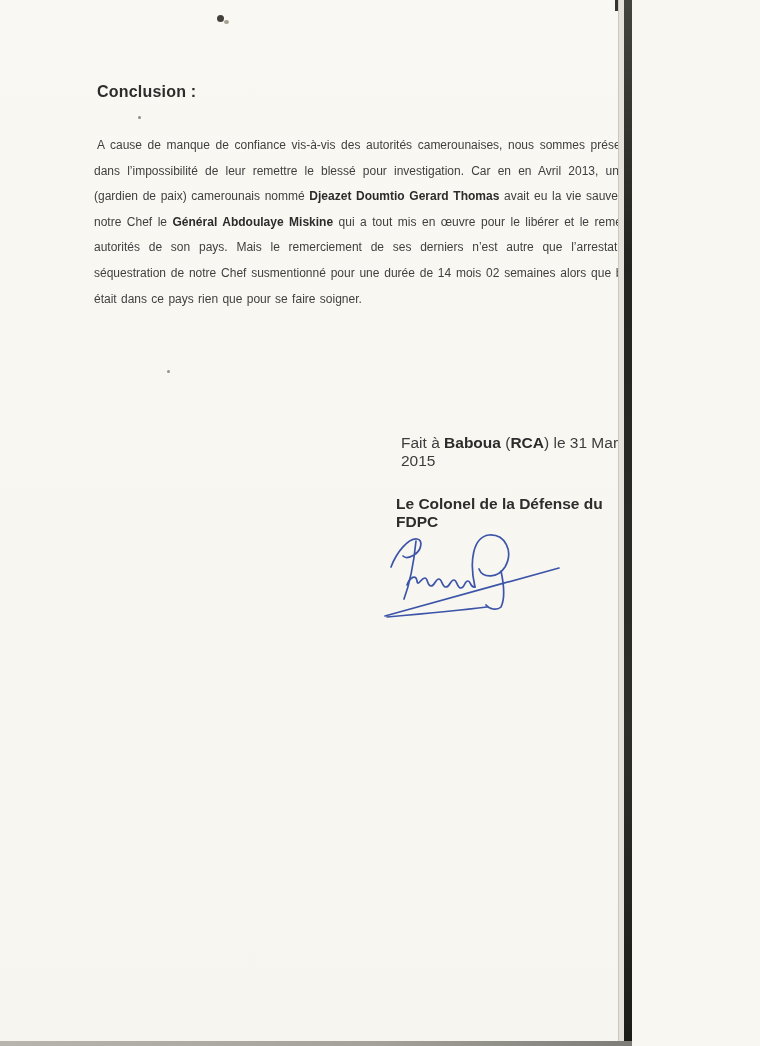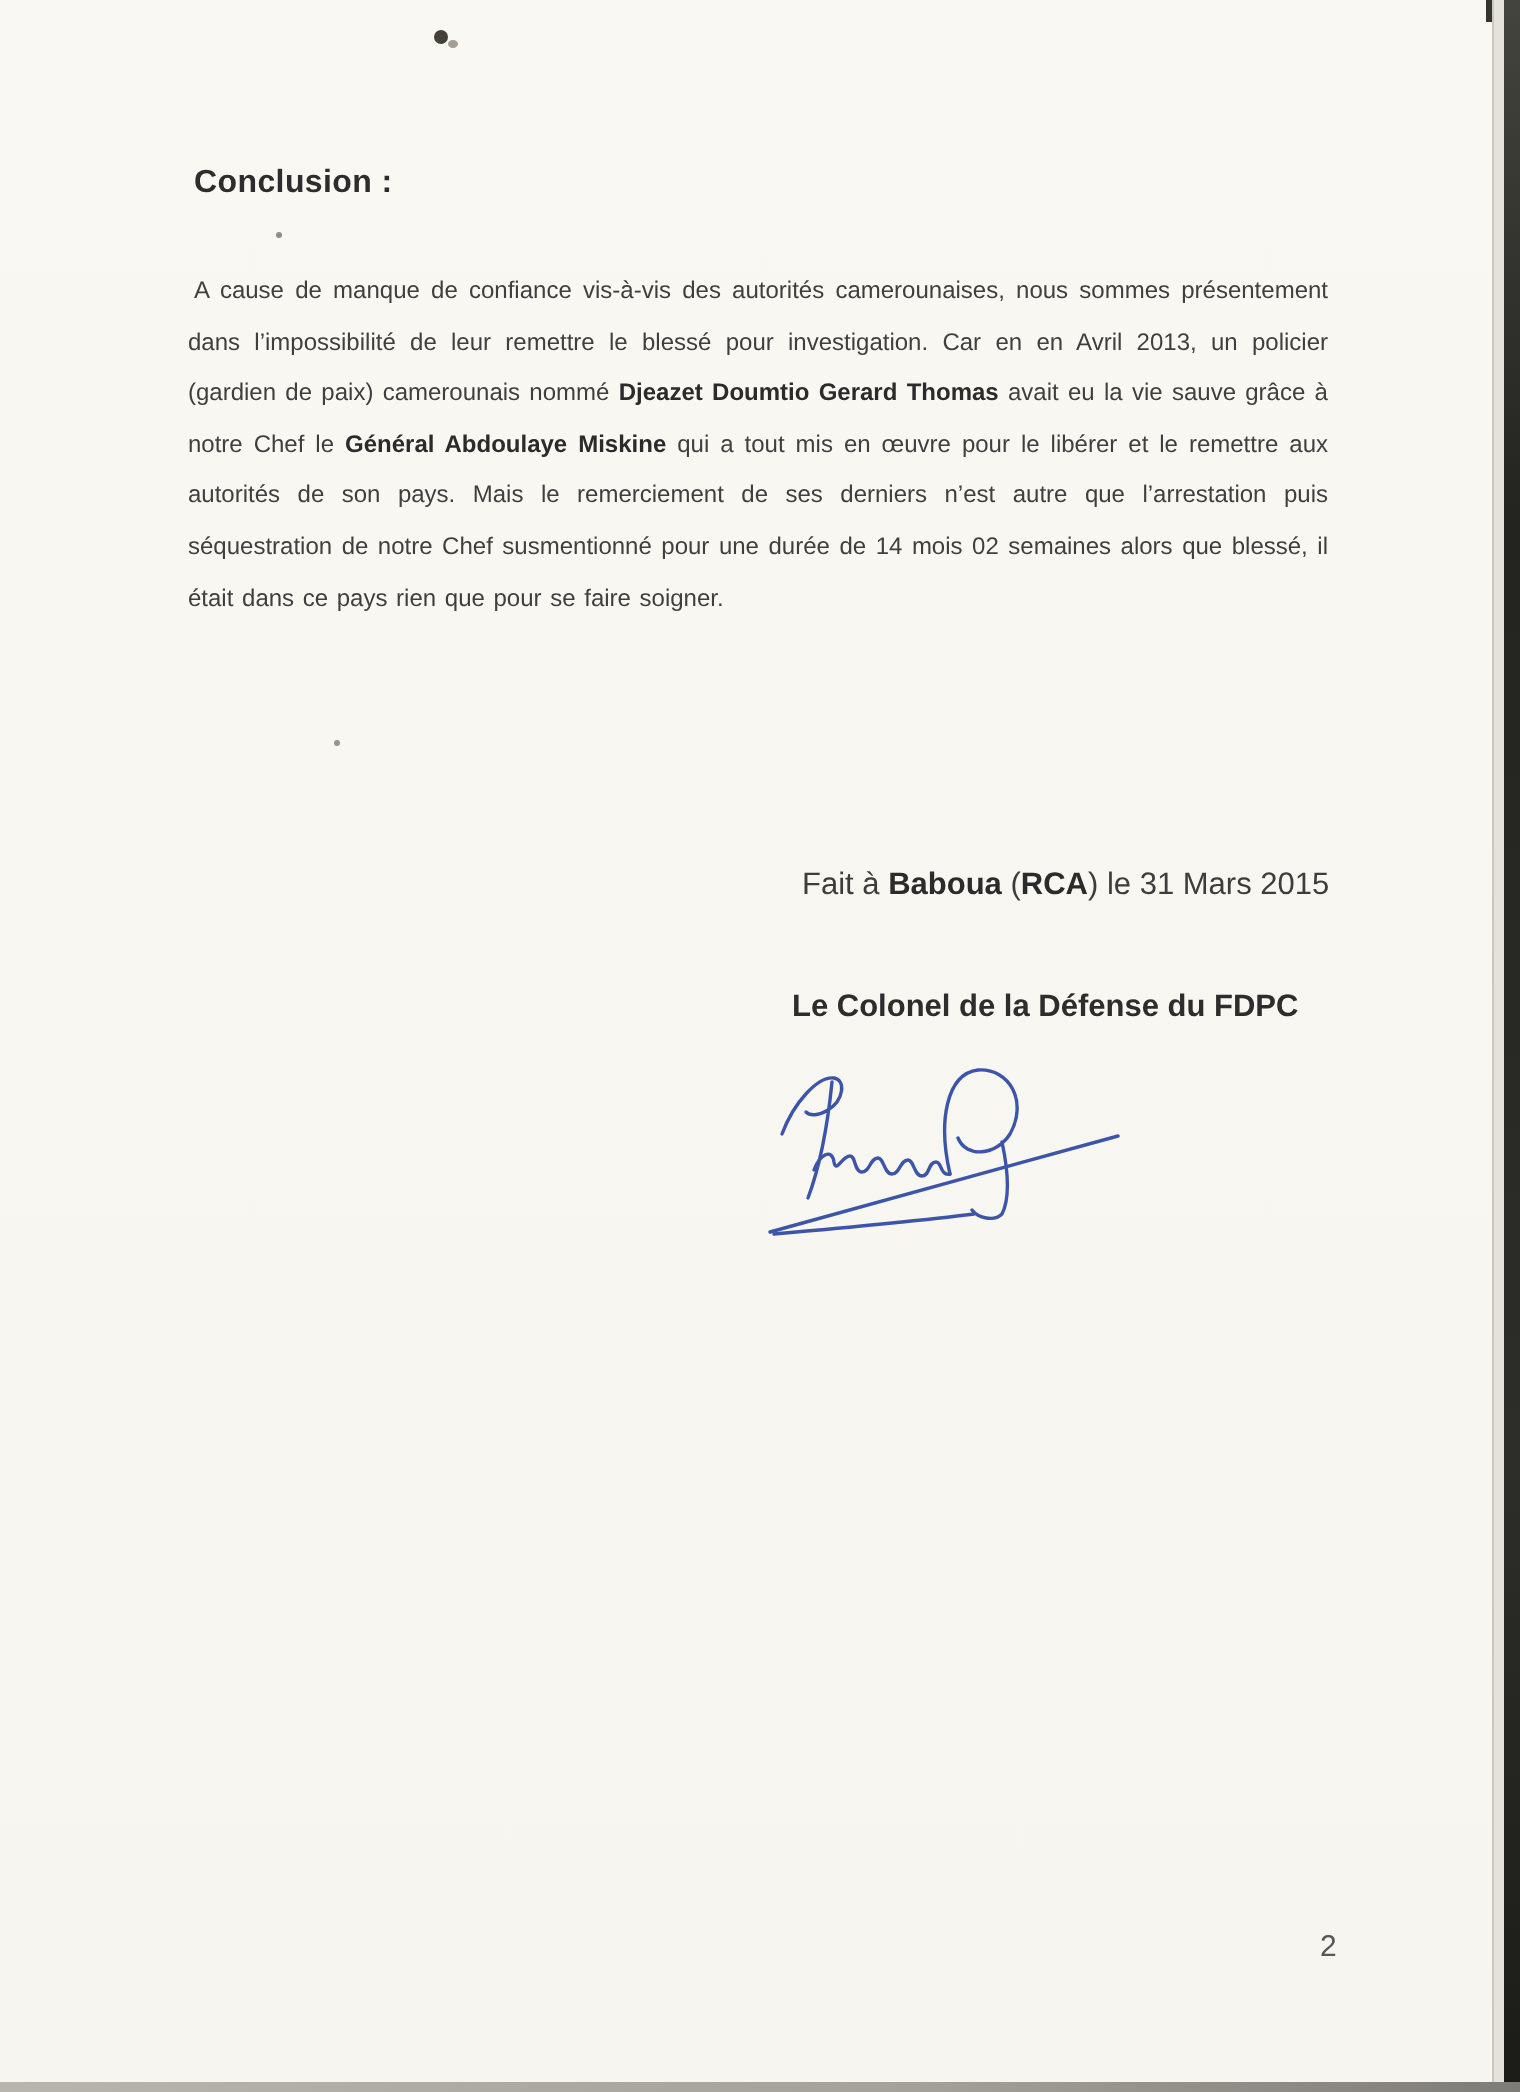--- a/index.html
+++ b/index.html
@@ -3,21 +3,21 @@
 <meta charset="utf-8">
 <style>
   html, body {
     margin: 0;
     padding: 0;
     background: #f8f7f2;
     font-family: "Liberation Sans", "DejaVu Sans", sans-serif;
   }
   .page {
     position: relative;
-    width: 760px;
+    width: 632px;
     height: 1046px;
     background: linear-gradient(180deg, #f9f8f3 0%, #f7f6f1 60%, #f6f5ef 100%);
     overflow: hidden;
   }
   .heading {
     position: absolute;
     left: 97px;
     top: 83px;
     font-size: 16px;
     font-weight: bold;

